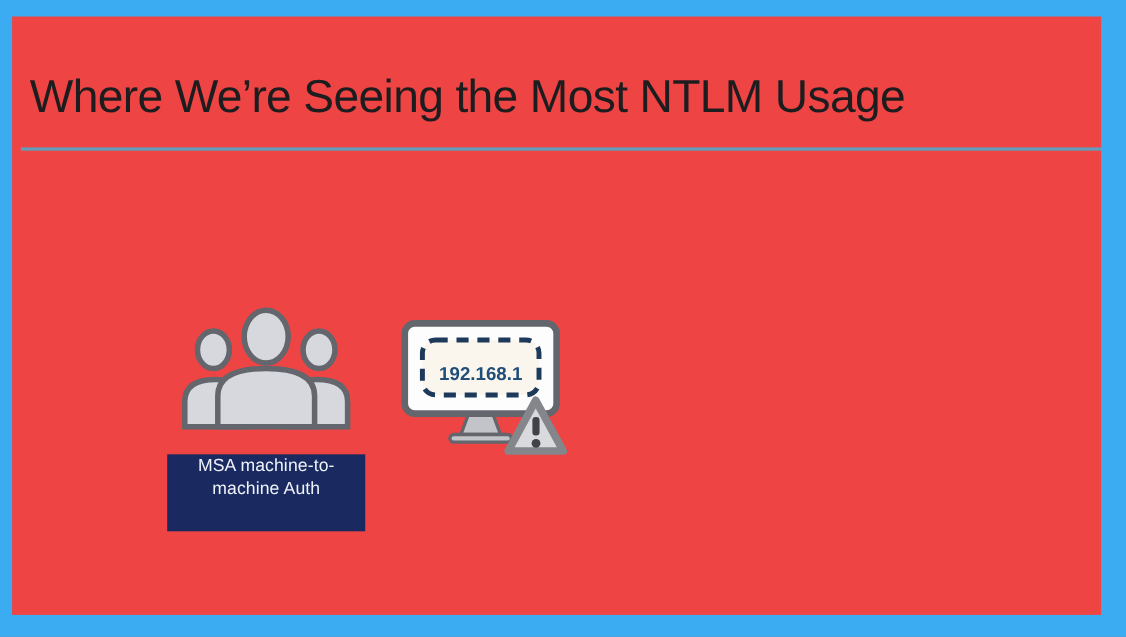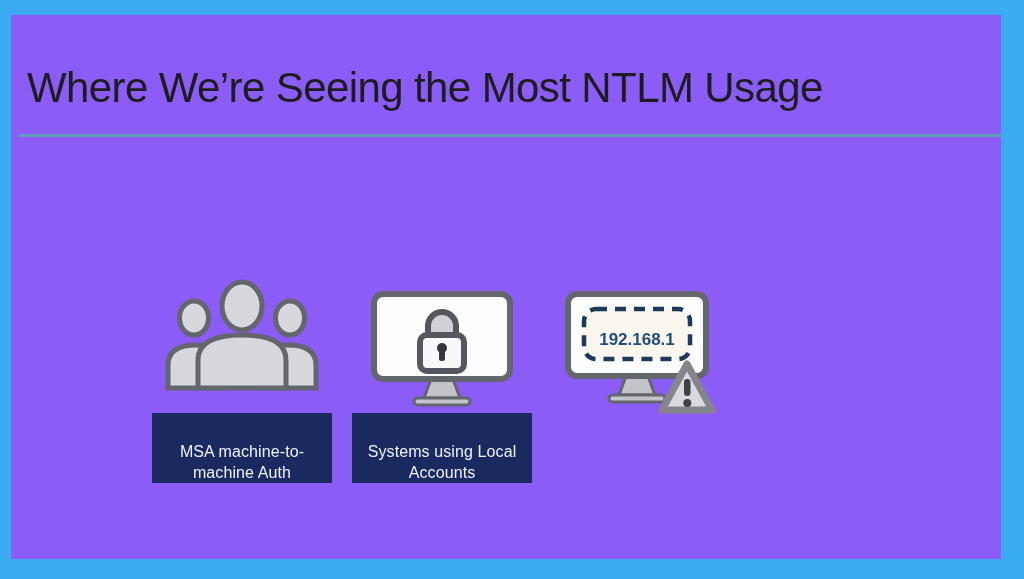--- a/index.html
+++ b/index.html
@@ -7,21 +7,21 @@
     width: 1024px; height: 579px;
     position: relative;
     background: #3bacf2;
     font-family: "Liberation Sans", sans-serif;
     overflow: hidden;
   }
   .slide {
     position: absolute;
     left: 11px; top: 15px;
     width: 990px; height: 544px;
-    background: #8b5cf6;
+    background: #ef4444;
     overflow: hidden;
   }
   .slide-title {
     position: absolute;
     left: 16px; top: 50px;
     margin: 0;
     font-size: 42px;
     font-weight: 400;
     letter-spacing: -0.6px;
     color: #1d1d1f;
@@ -58,21 +58,21 @@
   .icon-people   { margin-bottom: 22px; }
   .icon-arrow    { margin-bottom: 14px; }
   .icon-monlock  { margin-bottom: 2px; }
   .icon-monip    { margin-bottom: -9px; }
   .label-box {
     width: 180px; height: 70px;
     box-sizing: border-box;
     background: #1a2a60;
     color: #eef2f9;
     display: flex;
-    align-items: flex-end;
+    align-items: flex-start;
     justify-content: center;
     text-align: center;
     font-size: 16px;
     line-height: 21px;
     letter-spacing: 0.1px;
     white-space: pre-line;
     z-index: 1;
   }
   svg { display: block; }
 </style>
@@ -99,37 +99,20 @@
           </g>
         </svg>
       </div>
       <div class="label-box">
         <span>MSA machine-to-
 machine Auth</span>
       </div>
     </div>
 
 
-    <div class="item-cell">
-      <div class="icon-area">
-        <svg class="icon-monlock" width="150" height="122" viewBox="0 0 150 122">
-          <path d="M64,90 L86,90 L93,109 L57,109 Z" fill="#c2c4c9" stroke="#63666c" stroke-width="3"></path>
-          <rect x="47" y="109" width="56" height="7" rx="3.5" fill="#c2c4c9" stroke="#63666c" stroke-width="3"></rect>
-          <rect x="7" y="5" width="136" height="85" rx="9" fill="#fdfdfd" stroke="#63666c" stroke-width="6"></rect>
-          <path d="M61,48 V37 a14,14 0 0 1 28,0 V48" fill="#cfd1d6" stroke="#54575d" stroke-width="6"></path>
-          <rect x="53" y="46" width="44" height="36" rx="7" fill="#f7f8fa" stroke="#54575d" stroke-width="6"></rect>
-          <circle cx="75" cy="59" r="5" fill="#34373c"></circle>
-          <rect x="72" y="61" width="6" height="11" rx="2.5" fill="#34373c"></rect>
-        </svg>
-      </div>
-      <div class="label-box">
-        <span>Systems using Local
-Accounts</span>
-      </div>
-    </div>
 
     <div class="item-cell">
       <div class="icon-area">
         <svg class="icon-monip" width="164" height="132" viewBox="0 0 164 132">
           <path d="M66,86 L88,86 L95,105 L59,105 Z" fill="#c2c4c9" stroke="#63666c" stroke-width="3"></path>
           <rect x="49" y="105" width="56" height="7" rx="3.5" fill="#c2c4c9" stroke="#63666c" stroke-width="3"></rect>
           <rect x="8" y="4" width="138" height="82" rx="9" fill="#fdfdfd" stroke="#63666c" stroke-width="6"></rect>
           <rect x="24" y="19" width="106" height="50" rx="12" fill="#faf6ee" stroke="#1d3a5a" stroke-width="4.5" stroke-dasharray="11 8"></rect>
           <text x="77" y="51" text-anchor="middle" dominant-baseline="middle" font-family="Liberation Sans, sans-serif" font-size="17" font-weight="bold" fill="#1f4e79">192.168.1</text>
           <g>

